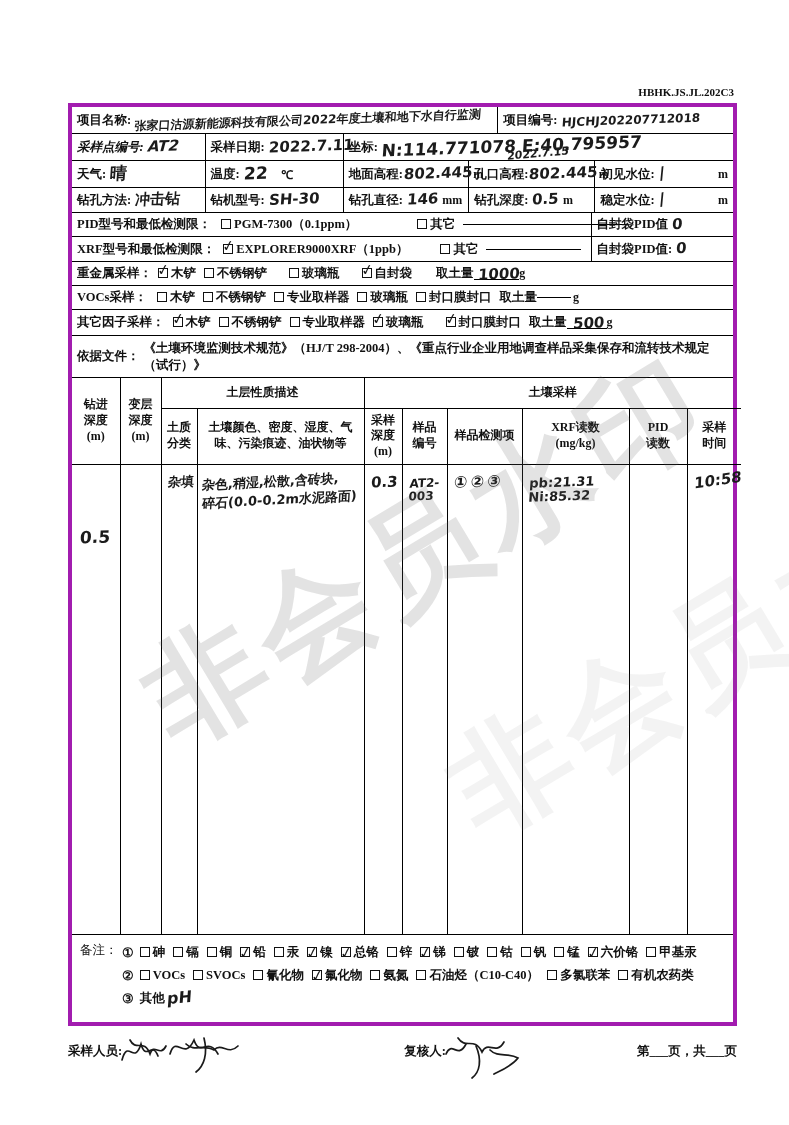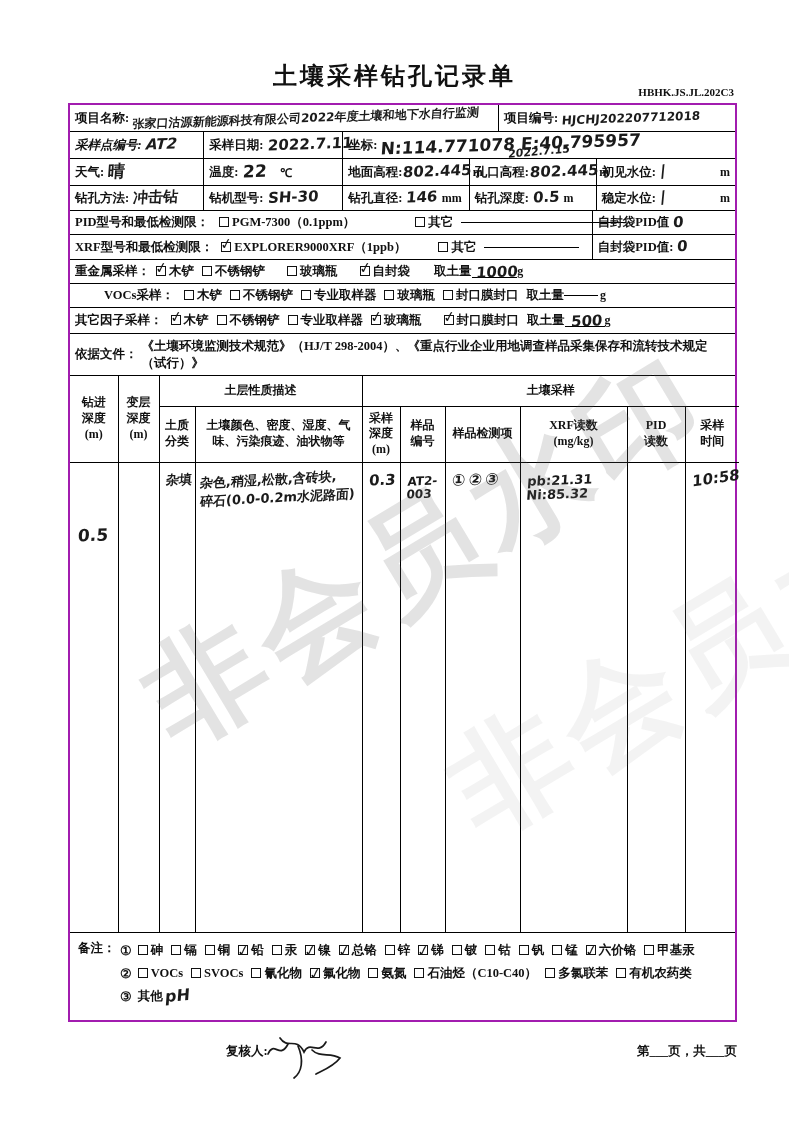--- a/index.html
+++ b/index.html
@@ -13,21 +13,21 @@
   .title { position:absolute; top:60px; left:0; width:100%; text-align:center;
            font-size:24px; font-weight:bold; letter-spacing:3px; }
   .doc-code { position:absolute; top:86px; right:55px; font-size:11px; font-weight:bold; }
   
   .wm { position:absolute; font-size:118px; font-weight:bold; white-space:nowrap;
         color:rgba(100,100,100,0.18); transform:rotate(-31deg); transform-origin:0 0;
         pointer-events:none; z-index:4; letter-spacing:8px; font-family:"DejaVu Sans",sans-serif;}
   .wm2 { color:rgba(120,120,120,0.09); }
   
   .form { position:absolute; top:103px; left:68px; width:669px;
-          border:2px solid #a21caf; background:transparent; z-index:2; }
+          border:4px solid #a21caf; background:transparent; z-index:2; }
   .frow { display:flex; border-bottom:1px solid #000; align-items:stretch; }
   .fc { border-right:1px solid #000; display:flex; align-items:center;
         padding:1px 5px; position:relative; min-width:0; }
   .fc:last-child { border-right:none; }
   .lb { font-weight:bold; font-size:12.5px; white-space:nowrap; }
   .unit { font-weight:bold; font-size:12px; margin-left:4px; }
   .hw { font-family:"DejaVu Sans", sans-serif; color:#1b1b1b; font-weight:600;
         display:inline-block; transform:skewX(-6deg) rotate(-2deg); font-size:15px;
         margin-left:4px; line-height:1.05; }
   .hw-sm { font-size:12px; }
@@ -47,42 +47,41 @@
   
   .dt { border-collapse:collapse; width:100%; border:hidden; table-layout:fixed; }
   .dt th, .dt td { border:1px solid #000; padding:2px; }
   .dt th { font-size:12px; font-weight:bold; text-align:center; vertical-align:middle;
            white-space:pre-line; line-height:1.3; }
   .dt td { vertical-align:top; }
   .body-row td { height:470px; }
   .desc-hw { font-size:13px; transform:rotate(-3deg) skewX(-6deg); margin:8px 2px 0 2px; }
   
   .notes-row { border-top:1px solid #000; display:flex; padding:7px 6px 6px 8px; min-height:88px; }
-  .notes-label { font-weight:bold; font-size:12.5px; width:42px; flex:none; }
+  .notes-label { font-weight:normal; font-size:12.5px; width:42px; flex:none; }
   .notes-lines { flex:1; }
   .nline { display:flex; flex-wrap:wrap; align-items:center; line-height:1.75; }
   .nno { font-weight:bold; font-size:13px; margin-right:6px; }
   
   .footer { position:absolute; top:1038px; left:68px; right:52px; display:flex;
             align-items:flex-start; z-index:5; }
   .sigblock { display:flex; align-items:flex-start; }
   .sig { margin:-8px 0 0 -6px; }
   .reviewer { margin-left:158px; }
   .pageinfo { margin-left:auto; font-weight:bold; font-size:12.5px; padding-top:5px; }
   .flex-label { padding-top:5px; }
 </style>
 </head>
 <body>
 
 <div class="sheet">
 
   <div class="wm" style="left:115px; top:645px;">非会员水印</div>
   <div class="wm wm2" style="left:420px; top:735px;">非会员水印</div>
 
-  <div class="title">土壤采样钻孔记录单</div>
   <div class="doc-code">HBHK.JS.JL.202C3</div>
 
   <div class="form">
 
     <div class="frow" style="height:27px;">
       <div class="fc" style="width:64.5%;">
         <span class="lb">项目名称:</span>
         <span class="hw hw-sm">张家口沽源新能源科技有限公司2022年度土壤和地下水自行监测</span>
       </div>
       <div class="fc" style="width:35.5%;">
@@ -193,21 +192,21 @@
         <span class="opt"><span class="cb"></span><span>不锈钢铲</span></span>
         <span class="opt" style="margin-left:14px;"><span class="cb"></span><span>玻璃瓶</span></span>
         <span class="opt" style="margin-left:14px;"><span class="cb checked"></span><span>自封袋</span></span>
         <span class="lb" style="margin-left:16px;">取土量</span>
         <span class="blank"><span class="hw">1000</span></span>
         <span class="unit" style="margin-left:0;">g</span>
       </div>
     </div>
 
     <div class="frow" style="height:24px;">
-      <div class="fc" style="width:100%;margin-left:29px;">
+      <div class="fc" style="width:100%;">
         <span class="lb">VOCs采样：</span>
         <span class="opt" style="margin-left:10px;"><span class="cb"></span><span>木铲</span></span>
         <span class="opt"><span class="cb"></span><span>不锈钢铲</span></span>
         <span class="opt"><span class="cb"></span><span>专业取样器</span></span>
         <span class="opt"><span class="cb"></span><span>玻璃瓶</span></span>
         <span class="opt"><span class="cb"></span><span>封口膜封口</span></span>
         <span class="lb">取土量</span>
         <span class="blank" style="min-width:34px;"></span>
         <span class="unit" style="margin-left:2px;">g</span>
       </div>
@@ -330,20 +329,32 @@
           <span class="nno">③</span>
           <span class="opt">其他</span>
           <span class="hw" style="font-size:16px; margin-left:-6px; transform:rotate(-6deg) skewX(-10deg);">pH</span>
         </div>
       </div>
     </div>
 
   </div>
 
   <div class="footer">
+    <div class="sigblock">
+      <span class="lb flex-label">采样人员:</span>
+      <svg class="sig" width="130" height="46" viewBox="0 0 130 46">
+        <g fill="none" stroke="#1a1a1a" stroke-width="1.7" stroke-linecap="round">
+          <path d="M6 30 C12 8, 18 36, 25 14 C30 32, 36 10, 42 26"></path>
+          <path d="M14 10 C20 22, 28 8, 34 24 C38 12, 44 28, 50 16"></path>
+          <path d="M54 24 C60 4, 68 32, 78 10 C84 28, 92 6, 102 24"></path>
+          <path d="M70 14 C78 22, 88 14, 98 20 C106 12, 112 26, 122 16"></path>
+          <path d="M88 8 C92 24, 88 36, 80 42"></path>
+        </g>
+      </svg>
+    </div>
     <div class="sigblock reviewer">
       <span class="lb flex-label">复核人:</span>
       <svg class="sig" width="90" height="52" viewBox="0 0 90 52">
         <g fill="none" stroke="#1a1a1a" stroke-width="1.7" stroke-linecap="round">
           <path d="M6 24 C12 10, 18 30, 26 14"></path>
           <path d="M18 8 C26 20, 34 6, 42 22 C48 10, 56 26, 64 12"></path>
           <path d="M36 16 C42 30, 40 42, 32 48"></path>
           <path d="M50 20 C58 28, 68 22, 78 28 C72 36, 62 40, 54 44"></path>
         </g>
       </svg>

